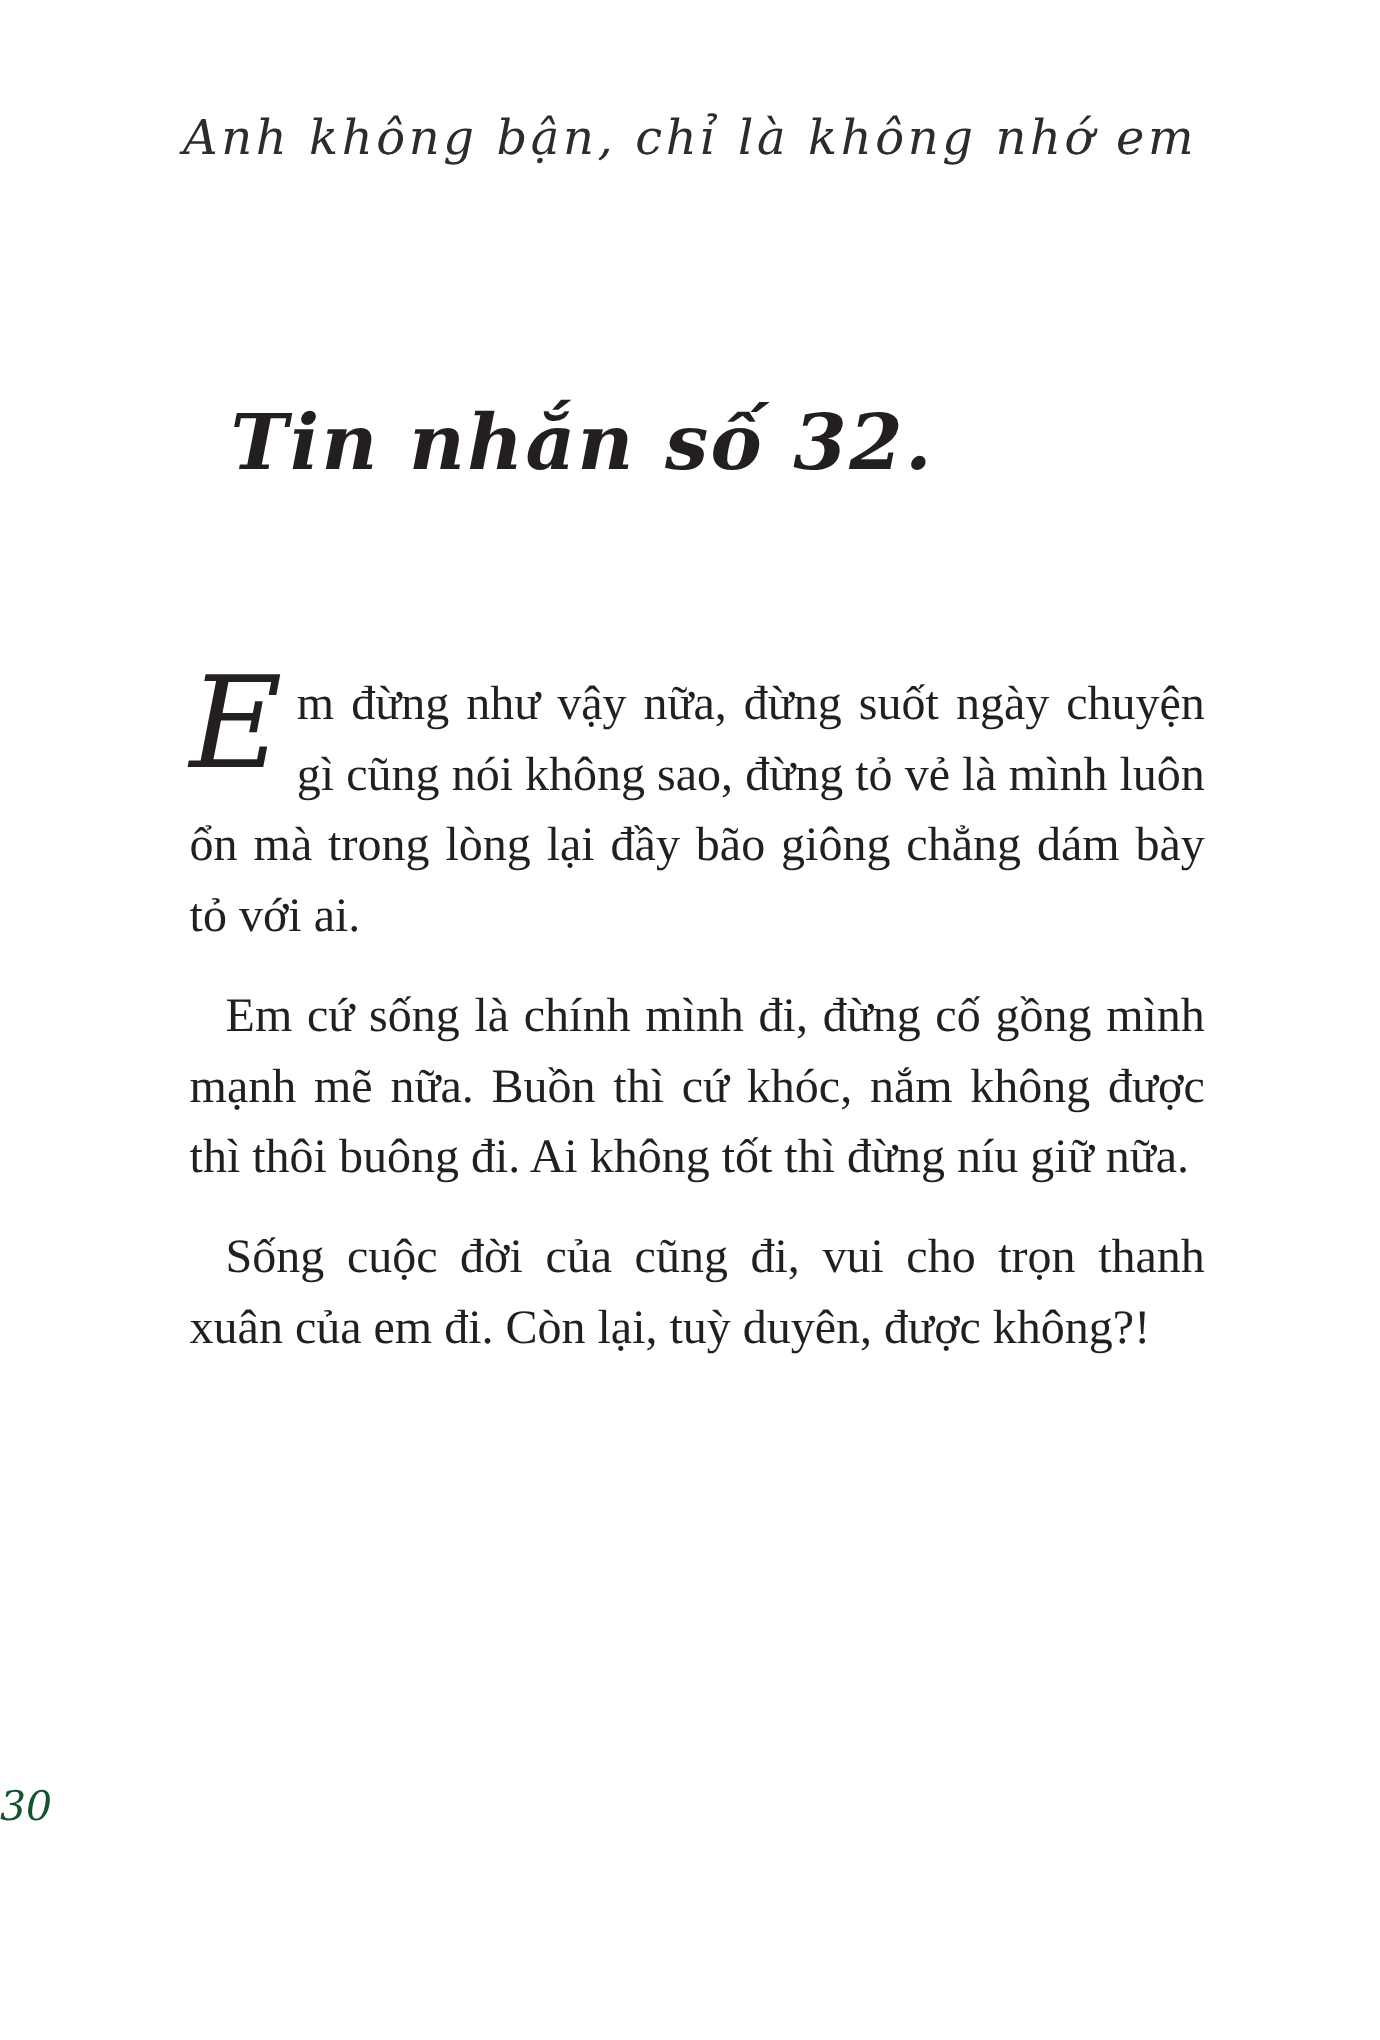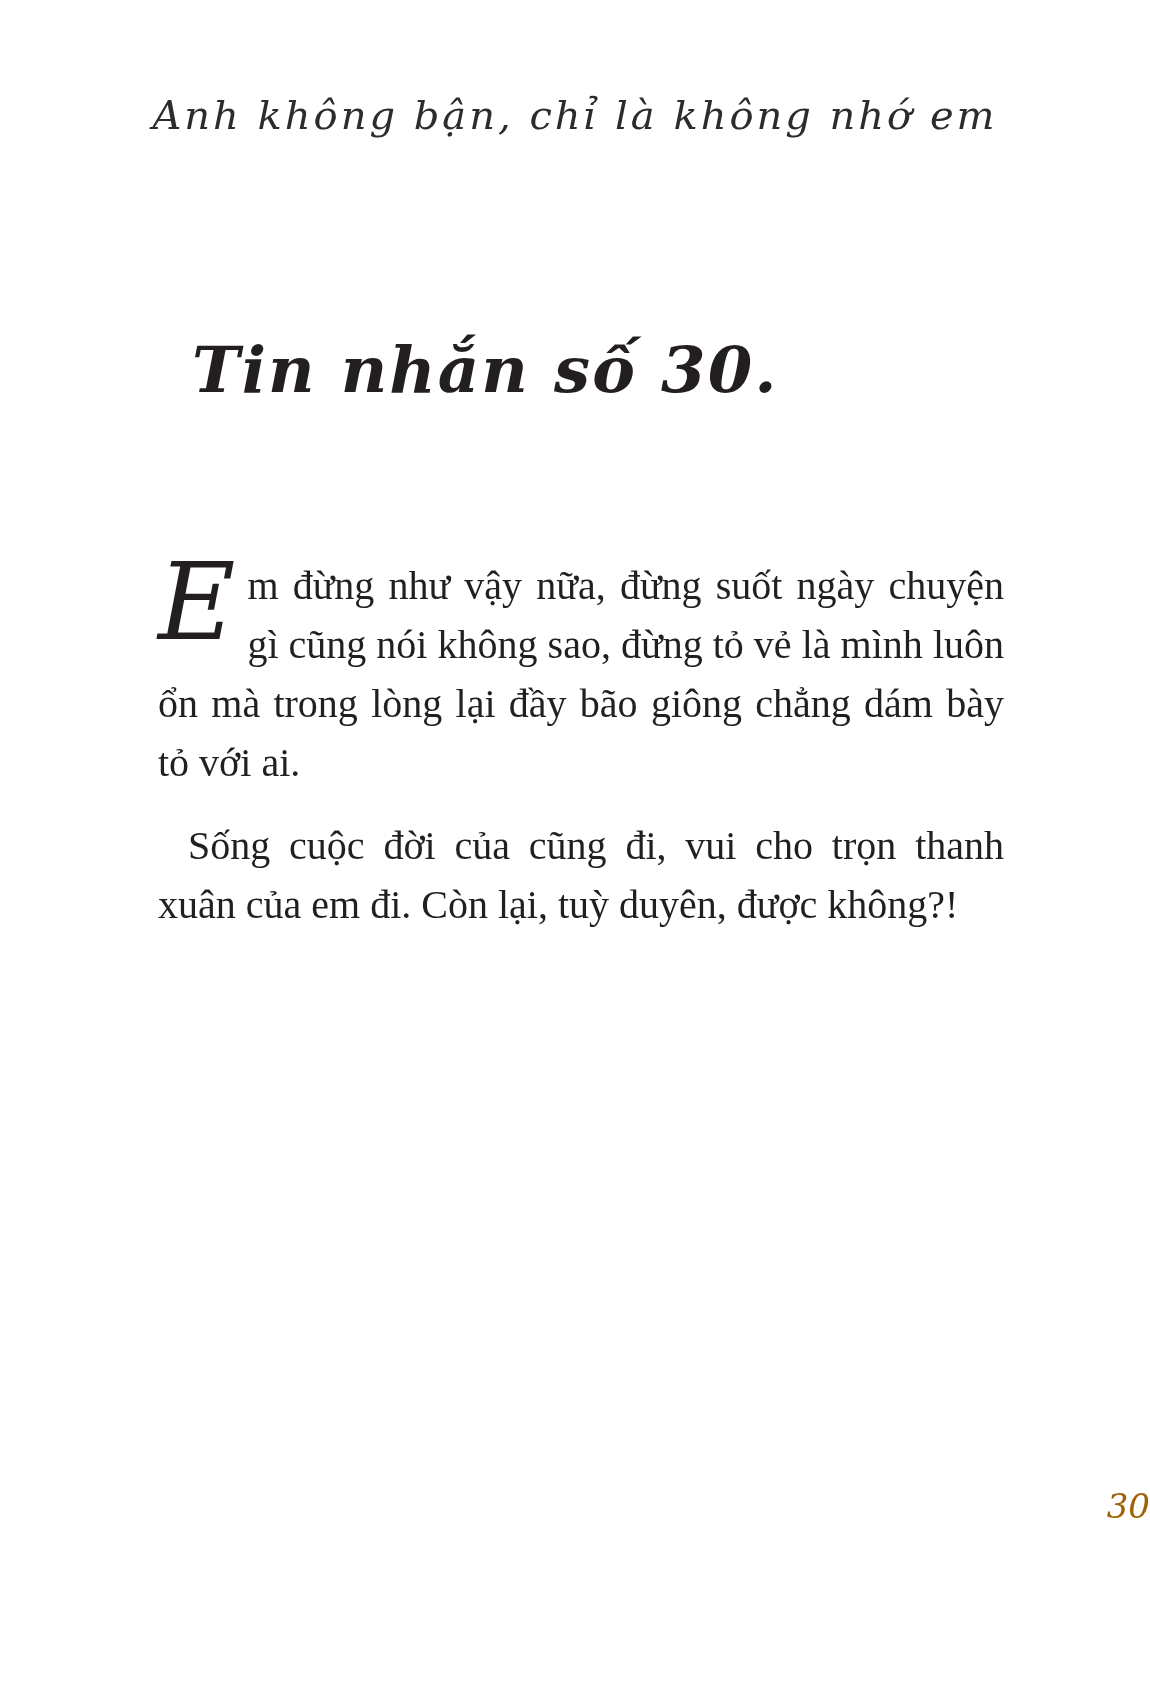--- a/index.html
+++ b/index.html
@@ -67,40 +67,41 @@
     line-height: 90px;
     padding-right: 12px;
     padding-top: 2px;
     color: #231f20;
   }
   .page-number {
     position: absolute;
     top: 1486px;
     left: 0;
     right: 0;
-    text-align: right;
+    text-align: left;
     font-family: "DejaVu Serif", serif;
     font-style: italic;
     font-size: 34px;
-    color: #a16207;
+    color: #14532d;
   }
 </style>
 </head>
 <body>
 
 <div class="page">
 
   <div class="running-header">Anh không bận, chỉ là không nhớ em</div>
 
-  <h1 class="chapter-title">Tin nhắn số 30.</h1>
+  <h1 class="chapter-title">Tin nhắn số 32.</h1>
 
   <div class="body-text">
 
     <p class="para"><span class="drop-cap">E</span><span>m đừng như vậy nữa, đừng suốt ngày chuyện gì cũng nói không sao, đừng tỏ vẻ là mình luôn ổn mà trong lòng lại đầy bão giông chẳng dám bày tỏ với ai.</span></p>
 
+    <p class="para indent"><span>Em cứ sống là chính mình đi, đừng cố gồng mình mạnh mẽ nữa. Buồn thì cứ khóc, nắm không được thì thôi buông đi. Ai không tốt thì đừng níu giữ nữa.</span></p>
 
     <p class="para indent"><span>Sống cuộc đời của cũng đi, vui cho trọn thanh xuân của em đi. Còn lại, tuỳ duyên, được không?!</span></p>
 
   </div>
 
   <div class="page-number">30</div>
 
 </div>
 
 </body></html>

